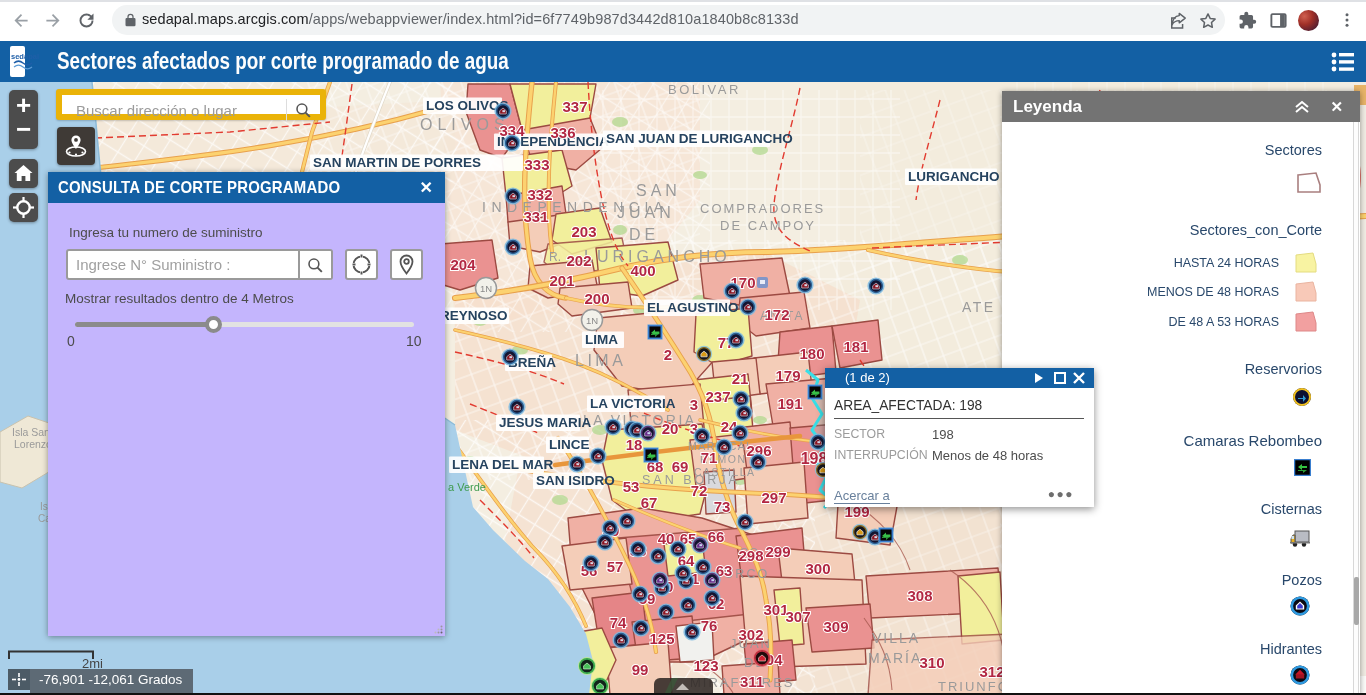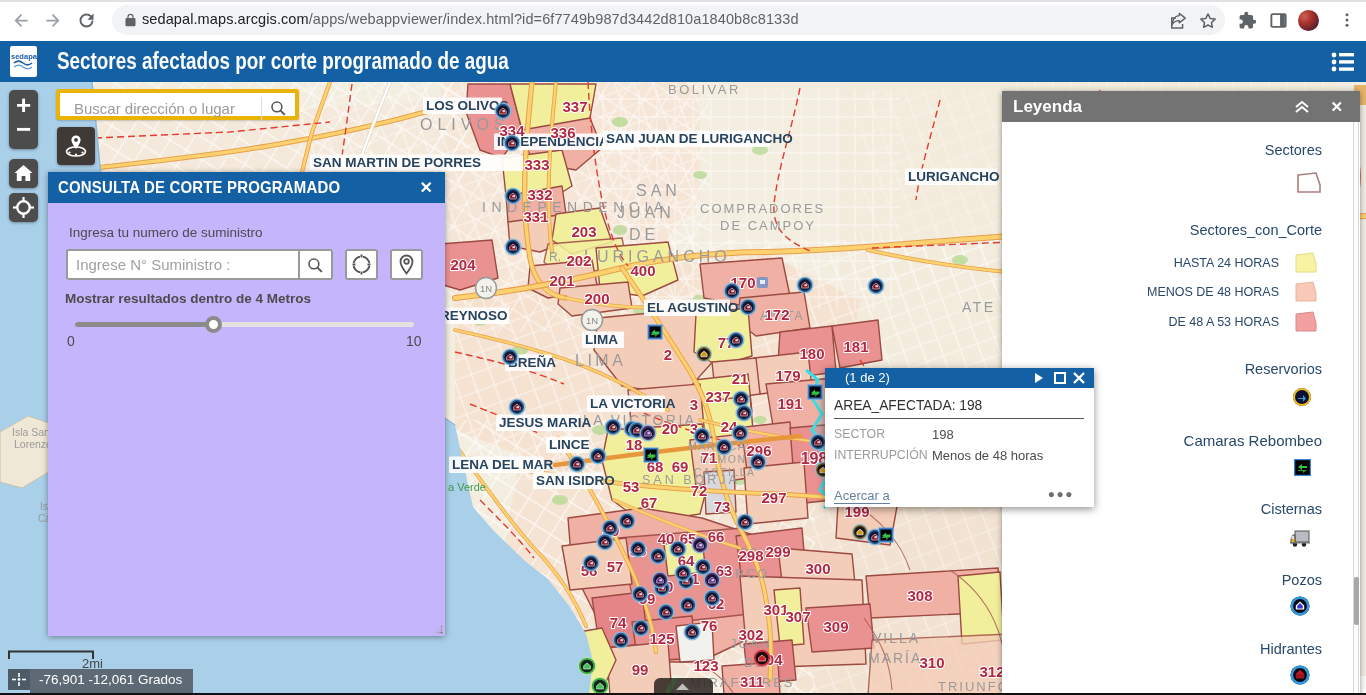--- a/index.html
+++ b/index.html
@@ -5,44 +5,44 @@
 * { margin:0; padding:0; box-sizing:border-box; }
 html,body { width:1366px; height:695px; overflow:hidden; font-family:"Liberation Sans", sans-serif; background:#fff; }
 #stage { position:relative; width:1366px; height:695px; overflow:hidden; }
 
 #chrome { position:absolute; left:0; top:0; width:1366px; height:41px; background:#fff; z-index:50; }
 #chrome .navic { position:absolute; top:10px; width:21px; height:21px; }
 #pill { position:absolute; left:112px; top:5px; width:1113px; height:30px; background:#f1f3f4; border-radius:15px; }
 #pill .url { position:absolute; left:30px; top:6px; font-size:14.5px; color:#202124; letter-spacing:0.1px; }
 
 #appbar { position:absolute; left:0; top:41px; width:1366px; height:41px; background:#1360a4; z-index:50; }
-#logo { position:absolute; left:10px; top:5px; width:27px; height:31px; background:#fff; border-radius:2px; }
+#logo { position:absolute; left:10px; top:5px; width:15px; height:31px; background:#fff; border-radius:2px; }
 #appbar .title { position:absolute; left:57px; top:7px; font-size:23px; font-weight:bold; color:#fdfdfd; letter-spacing:0px; transform:scaleX(0.82); transform-origin:0 0; }
 
 #map { position:absolute; left:0; top:0; width:1366px; height:695px; }
 
 .dkbtn { position:absolute; background:#4c4c4c; border-radius:5px; color:#fff; z-index:20; box-shadow:0 1px 3px rgba(0,0,0,.35); }
 #zoomw { left:9px; top:90px; width:29px; height:59px; }
 #zoomw .plus, #zoomw .minus { position:absolute; left:0; width:29px; text-align:center; font-size:26px; font-weight:bold; }
 #homeb { left:9px; top:159px; width:29px; height:29px; }
 #locb  { left:9px; top:193px; width:29px; height:29px; }
 
-#search { position:absolute; left:56px; top:89px; width:243px; height:31px; background:#fff; border:4px solid #eab308; border-radius:3px; z-index:20; box-shadow:0 1px 2px rgba(0,0,0,.2);}
+#search { position:absolute; left:56px; top:89px; width:270px; height:31px; background:#fff; border:6px solid #eab308; border-radius:3px; z-index:20; box-shadow:0 1px 2px rgba(0,0,0,.2);}
 #search .ph { position:absolute; left:14px; top:7px; font-size:15px; color:#9b9b9b; }
 #search .sep { position:absolute; right:33px; top:4px; width:1px; height:23px; background:#ddd; }
 #pinbtn { left:57px; top:127px; width:38px; height:38px; background:#3f3a36; border-radius:4px; }
 
 #panel { position:absolute; left:48px; top:172px; width:397px; height:464px; background:#c4b5fd; z-index:25; box-shadow:0 1px 6px rgba(0,0,0,.4); }
 #panel .hd { position:absolute; left:0; top:0; width:100%; height:31px; background:#1360a4; color:#fff; font-size:17px; font-weight:bold; line-height:31px; padding-left:10px; letter-spacing:0.2px;}
 #panel .hd .t { display:inline-block; transform:scaleX(0.88); transform-origin:0 0;}
 #panel .hd .x { position:absolute; right:12px; top:0; font-weight:bold; font-size:16px; }
 #panel .lbl1 { position:absolute; left:21px; top:53px; font-size:13.5px; color:#4c4c4c; }
 #panel input { position:absolute; left:18px; top:77px; width:234px; height:31px; border:2px solid #9a9a9a; border-radius:3px 0 0 3px; font-size:15px; color:#a0a0a0; padding-left:8px; font-family:"Liberation Sans",sans-serif;}
 .sqbtn { position:absolute; top:77px; width:33px; height:31px; border:2px solid #9a9a9a; border-radius:3px; background:#fff; }
-#panel .lbl2 { position:absolute; left:17px; top:119px; font-size:13.5px; color:#4c4c4c;font-weight:bold; }
+#panel .lbl2 { position:absolute; left:17px; top:119px; font-size:13.5px; color:#4c4c4c; }
 #ptrack { position:absolute; left:27px; top:150px; width:339px; height:5px; border-radius:3px; background:#e2e2e2; }
 #ptrack .fill { position:absolute; left:0; top:0; width:138px; height:5px; border-radius:3px; background:#8b8b8b; }
 #ptrack .knob { position:absolute; left:130px; top:-6px; width:17px; height:17px; border-radius:50%; background:#fff; border:4px solid #8b8b8b; }
 #panel .z { position:absolute; font-size:14px; color:#4c4c4c; top:161px; }
 
 #legend { position:absolute; left:1002px; top:91px; width:358px; height:604px; background:#fff; z-index:25; box-shadow:0 1px 6px rgba(0,0,0,.4);}
 #legend .hd { position:absolute; left:0; top:0; width:100%; height:31px; background:#737373; color:#fff; font-weight:bold; font-size:17px; line-height:31px; padding-left:11px;}
 .litem { position:absolute; right:38px; text-align:right; color:#29486b; }
 .licon { position:absolute; }
 #lscroll { position:absolute; right:1px; top:31px; width:6px; height:573px; background:#fdfdfd; border-left:1px solid #d8d8d8; border-right:1px solid #d8d8d8;}

